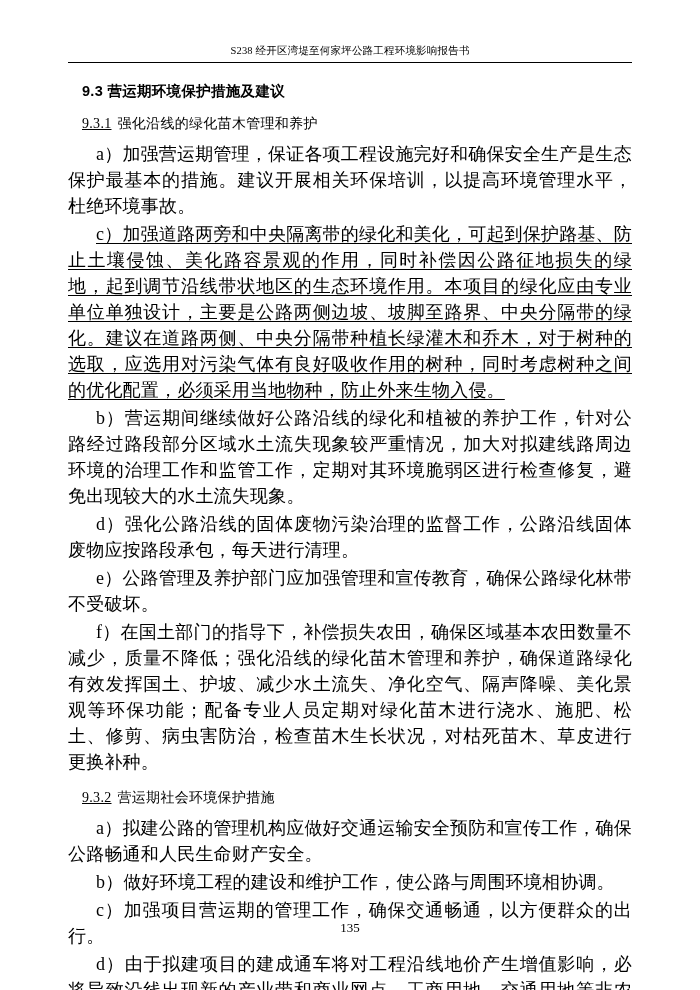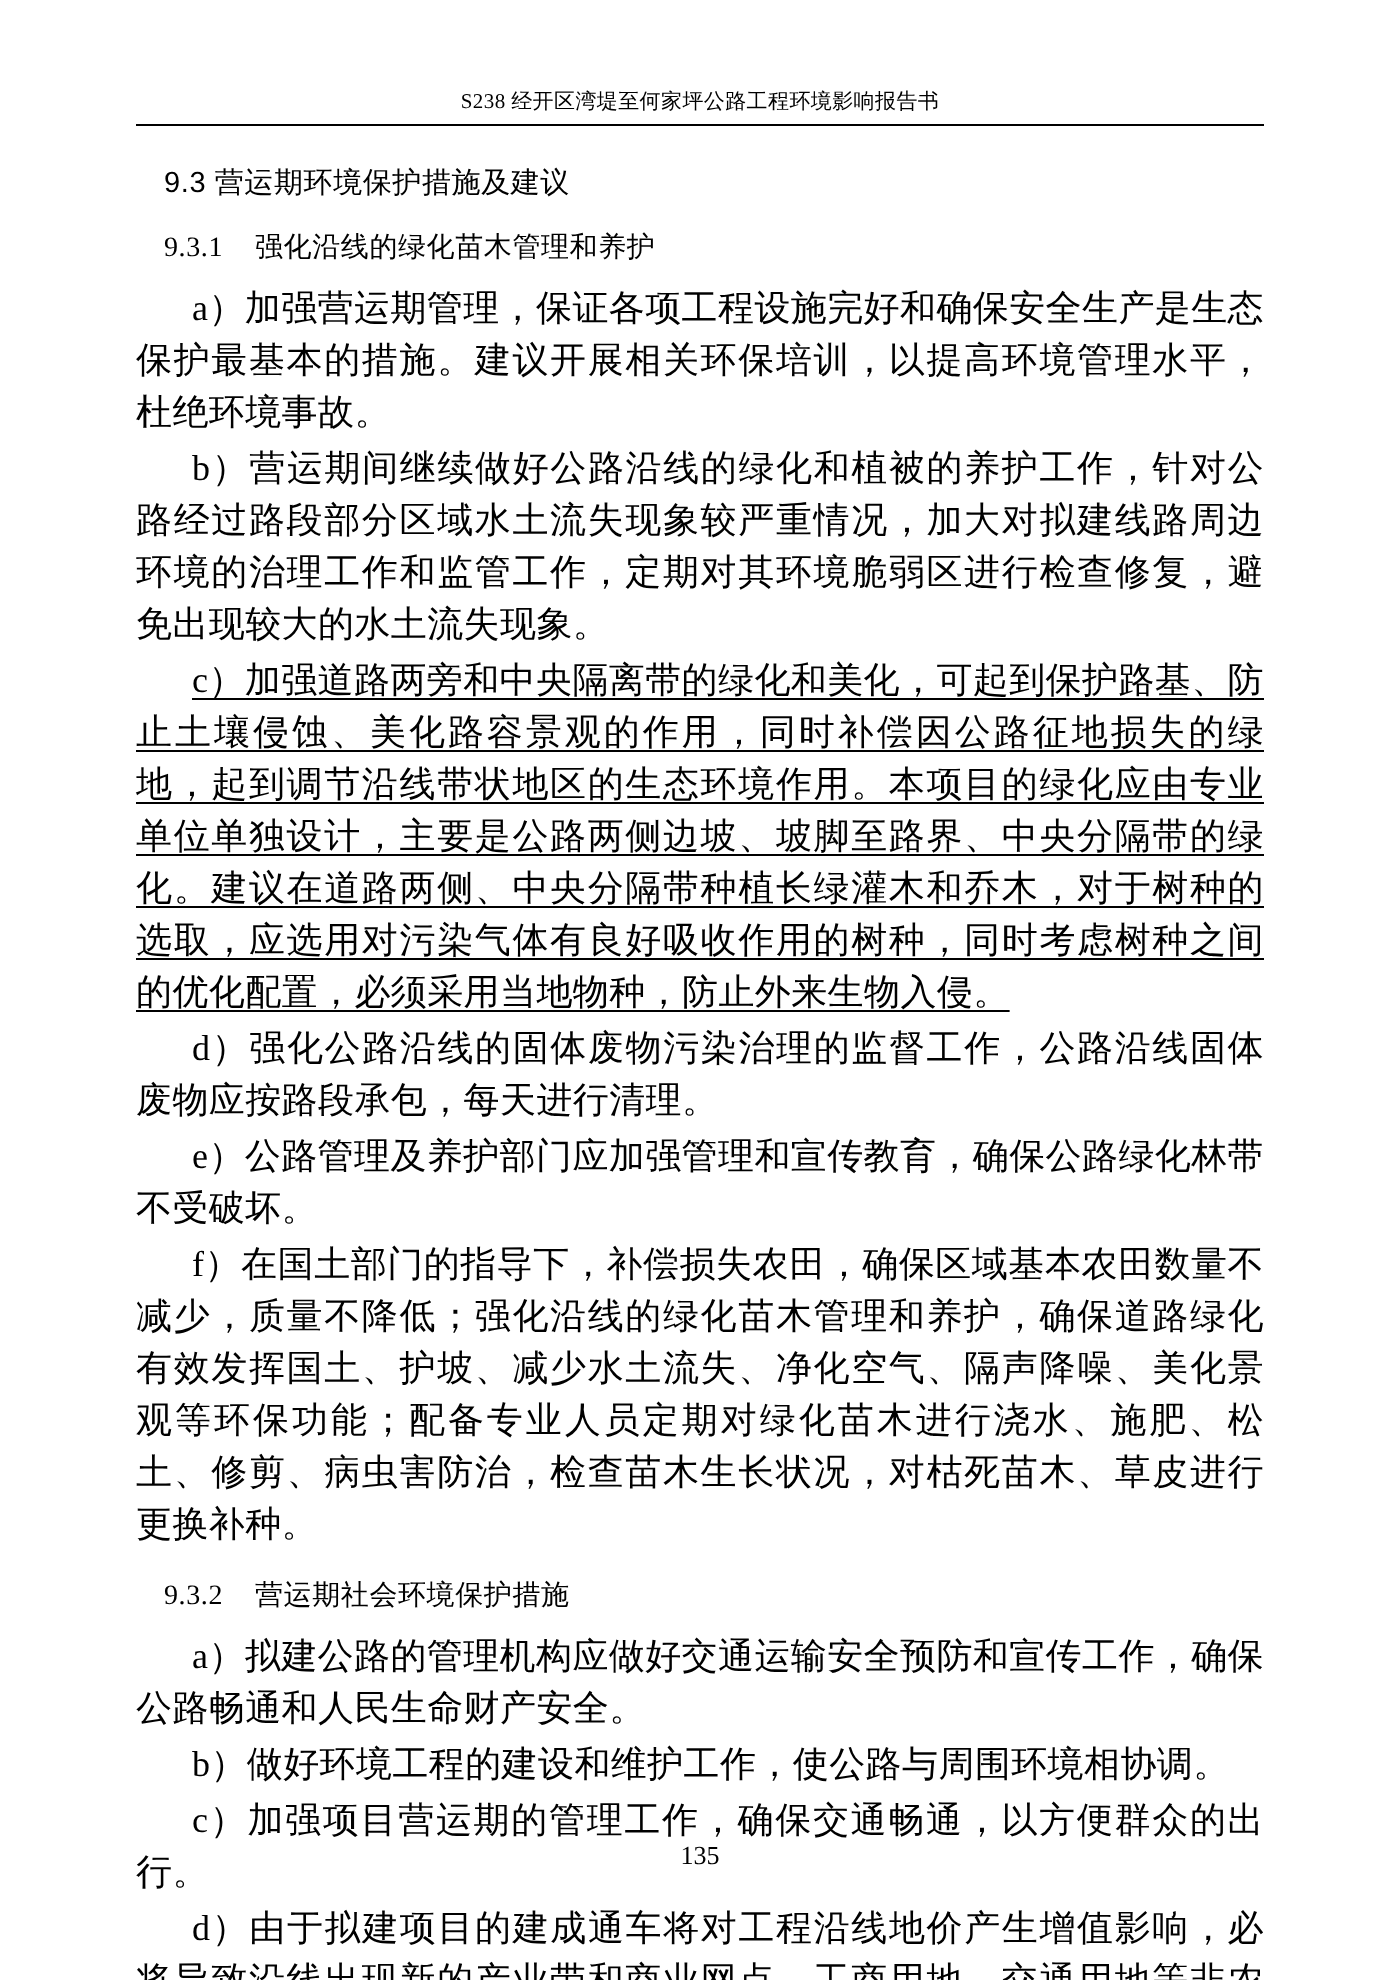--- a/index.html
+++ b/index.html
@@ -41,32 +41,33 @@
     background: #000;
   }
   .content {
     position: absolute;
     top: 82px;
     left: 68px;
     width: 564px;
   }
   .h2 {
     font-size: 14.5px;
-    font-weight: normal;
+    font-weight: bold;
     margin: 0 0 14px 14px;
     letter-spacing: 0.3px;
     font-family: "Liberation Sans", "DejaVu Sans", sans-serif;
   }
   .h3 {
     font-size: 14px;
     margin: 14px 0 8px 14px;
     letter-spacing: 0.3px;
   }
   .h3 .num {
-    margin-right: 16px;
+    margin-right: 6px;
+    text-decoration: underline;
   }
   p.body {
     font-size: 18px;
     line-height: 26px;
     margin: 0 0 2px 0;
     text-align: justify;
     text-justify: inter-ideograph;
     text-indent: 28px;
     letter-spacing: 0.2px;
   }
@@ -94,22 +95,22 @@
 
   <div class="content">
 
     <div class="h2">9.3 营运期环境保护措施及建议</div>
 
     <div class="h3">
       <span class="num">9.3.1</span><span>强化沿线的绿化苗木管理和养护</span>
     </div>
 
     <p class="body">a）加强营运期管理，保证各项工程设施完好和确保安全生产是生态保护最基本的措施。建议开展相关环保培训，以提高环境管理水平，杜绝环境事故。</p>
+    <p class="body underline">c）加强道路两旁和中央隔离带的绿化和美化，可起到保护路基、防止土壤侵蚀、美化路容景观的作用，同时补偿因公路征地损失的绿地，起到调节沿线带状地区的生态环境作用。本项目的绿化应由专业单位单独设计，主要是公路两侧边坡、坡脚至路界、中央分隔带的绿化。建议在道路两侧、中央分隔带种植长绿灌木和乔木，对于树种的选取，应选用对污染气体有良好吸收作用的树种，同时考虑树种之间的优化配置，必须采用当地物种，防止外来生物入侵。</p>
     <p class="body">b）营运期间继续做好公路沿线的绿化和植被的养护工作，针对公路经过路段部分区域水土流失现象较严重情况，加大对拟建线路周边环境的治理工作和监管工作，定期对其环境脆弱区进行检查修复，避免出现较大的水土流失现象。</p>
-    <p class="body underline">c）加强道路两旁和中央隔离带的绿化和美化，可起到保护路基、防止土壤侵蚀、美化路容景观的作用，同时补偿因公路征地损失的绿地，起到调节沿线带状地区的生态环境作用。本项目的绿化应由专业单位单独设计，主要是公路两侧边坡、坡脚至路界、中央分隔带的绿化。建议在道路两侧、中央分隔带种植长绿灌木和乔木，对于树种的选取，应选用对污染气体有良好吸收作用的树种，同时考虑树种之间的优化配置，必须采用当地物种，防止外来生物入侵。</p>
     <p class="body">d）强化公路沿线的固体废物污染治理的监督工作，公路沿线固体废物应按路段承包，每天进行清理。</p>
     <p class="body">e）公路管理及养护部门应加强管理和宣传教育，确保公路绿化林带不受破坏。</p>
     <p class="body">f）在国土部门的指导下，补偿损失农田，确保区域基本农田数量不减少，质量不降低；强化沿线的绿化苗木管理和养护，确保道路绿化有效发挥国土、护坡、减少水土流失、净化空气、隔声降噪、美化景观等环保功能；配备专业人员定期对绿化苗木进行浇水、施肥、松土、修剪、病虫害防治，检查苗木生长状况，对枯死苗木、草皮进行更换补种。</p>
 
     <div class="h3">
       <span class="num">9.3.2</span><span>营运期社会环境保护措施</span>
     </div>
 
     <p class="body">a）拟建公路的管理机构应做好交通运输安全预防和宣传工作，确保公路畅通和人民生命财产安全。</p>
     <p class="body">b）做好环境工程的建设和维护工作，使公路与周围环境相协调。</p>

